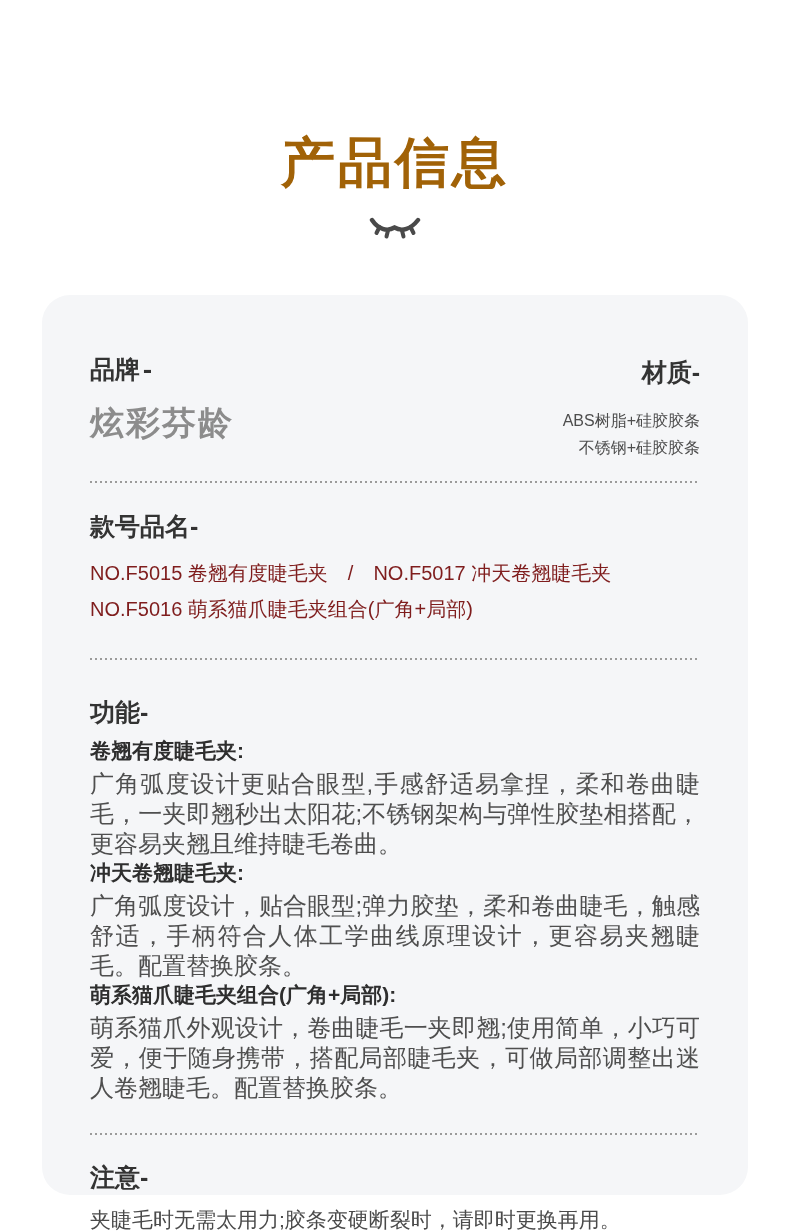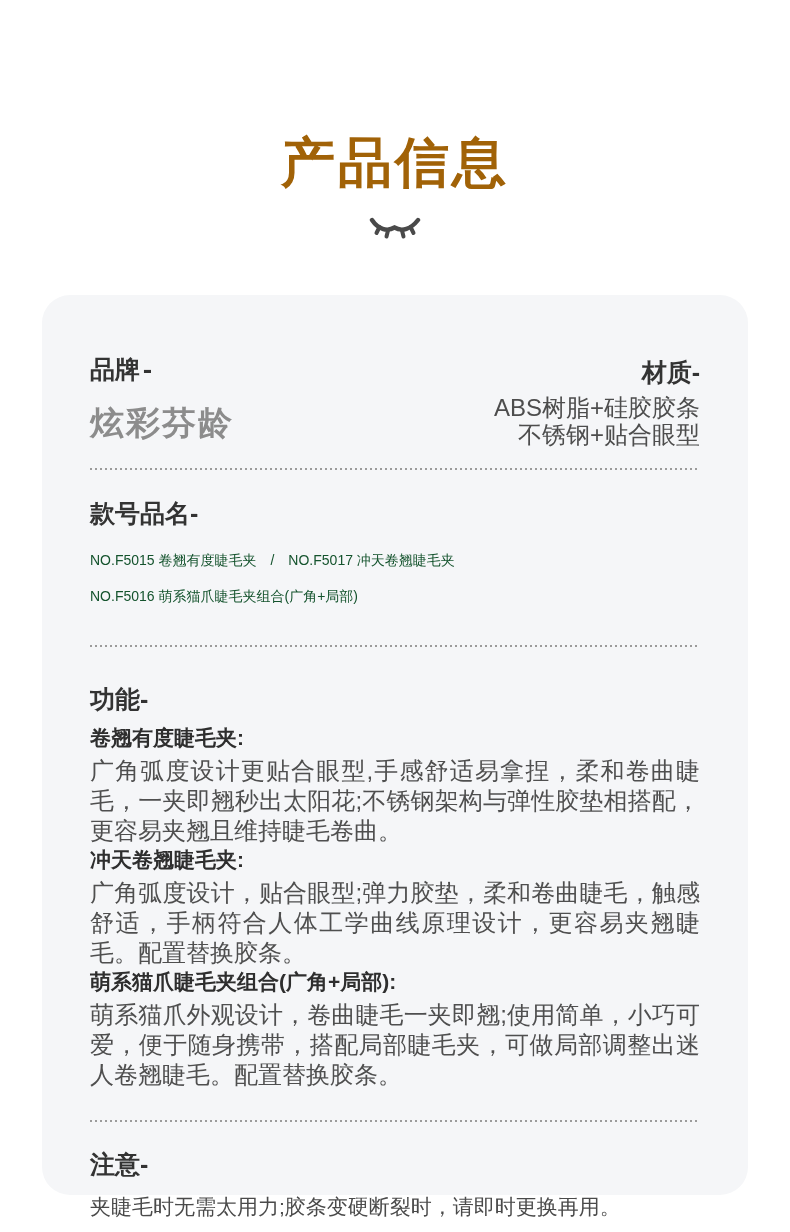--- a/index.html
+++ b/index.html
@@ -48,36 +48,36 @@
   .brand-logo {
     margin-top: 18px;
     font-size: 34px;
     font-weight: 700;
     color: #8c8c8c;
     letter-spacing: 2px;
     line-height: 1.2;
     transform: scaleY(0.96);
   }
   .material-lines {
-    margin-top: 7px;
-    font-size: 24px;
+    margin-top: 20px;
+    font-size: 16px;
     color: #4d4d4d;
     line-height: 27px;
   }
 
   .divider {
     height: 2px;
     background-image: repeating-linear-gradient(90deg, #9b9b9b 0 2px, transparent 2px 5px);
   }
   .divider-1 { margin-top: 20px; }
   .divider-2 { margin-top: 31px; }
   .divider-3 { margin-top: 30px; }
 
   .model-section { margin-top: 28px; }
-  .model-lines { margin-top: 14px; font-size: 14px; color: #14532d; line-height: 36px; }
+  .model-lines { margin-top: 14px; font-size: 20px; color: #7f1d1d; line-height: 36px; }
 
   .function-section { margin-top: 37px; }
   .feature { margin-top: 10px; }
   .feature + .feature { margin-top: 0; }
   .feature-name {
     font-size: 21px;
     font-weight: 700;
     color: #2e2e2e;
     line-height: 28px;
   }
@@ -114,21 +114,21 @@
 
     <div class="top-row">
       <div class="brand-col">
         <div class="section-label">品牌-</div>
         <div class="brand-logo">炫彩芬龄</div>
       </div>
       <div class="material-col">
         <div class="section-label">材质-</div>
         <div class="material-lines">
           <div>ABS树脂+硅胶胶条</div>
-          <div>不锈钢+贴合眼型</div>
+          <div>不锈钢+硅胶胶条</div>
         </div>
       </div>
     </div>
 
     <div class="divider divider-1"></div>
 
     <div class="model-section">
       <div class="section-label">款号品名-</div>
       <div class="model-lines">
         <div>NO.F5015 卷翘有度睫毛夹　/　NO.F5017 冲天卷翘睫毛夹</div>

